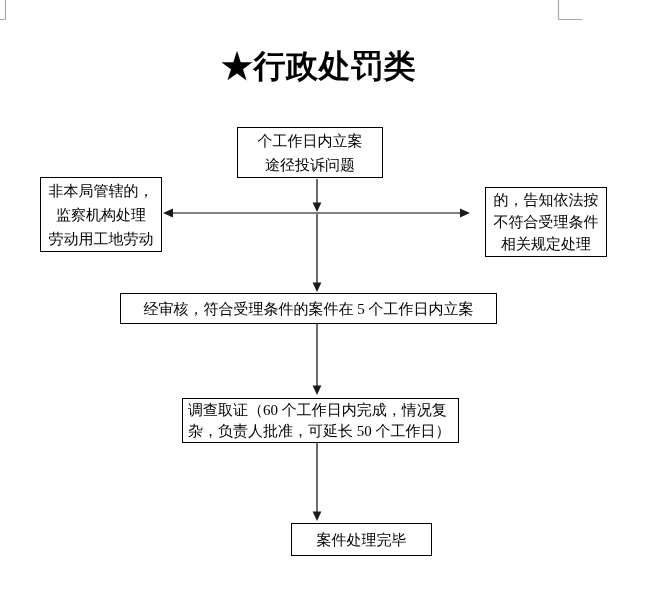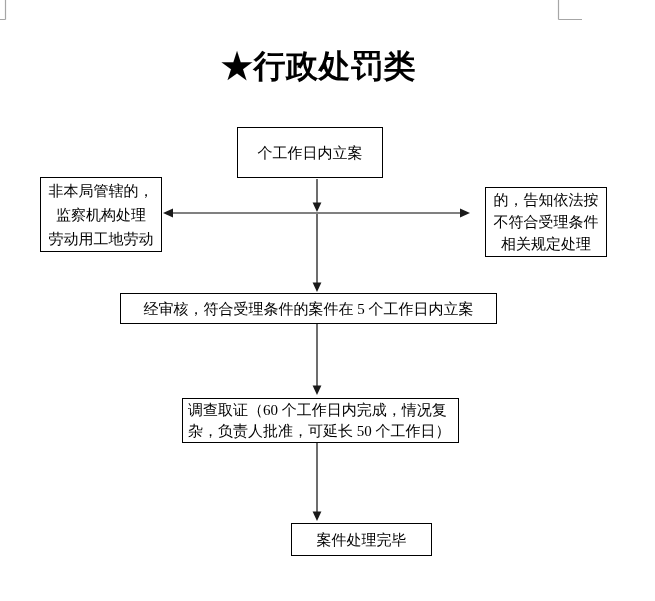--- a/index.html
+++ b/index.html
@@ -58,20 +58,21 @@
       <polygon points="317,292 312.6,282.5 321.4,282.5"></polygon>
       <polygon points="317,395 312.6,385.5 321.4,385.5"></polygon>
       <polygon points="317,521 312.6,511.5 321.4,511.5"></polygon>
     </g>
   </svg>
 
   <div class="title">★行政处罚类</div>
 
   <div class="node" id="node-complaint">
     <span class="ln">个工作日内立案</span>
+    <span class="ln">途径投诉问题</span>
   </div>
 
   <div class="node" id="node-transfer">
     <span class="ln">非本局管辖的，</span>
     <span class="ln">监察机构处理</span>
     <span class="ln">劳动用工地劳动</span>
   </div>
 
   <div class="node" id="node-reject">
     <span class="ln">的，告知依法按</span>

